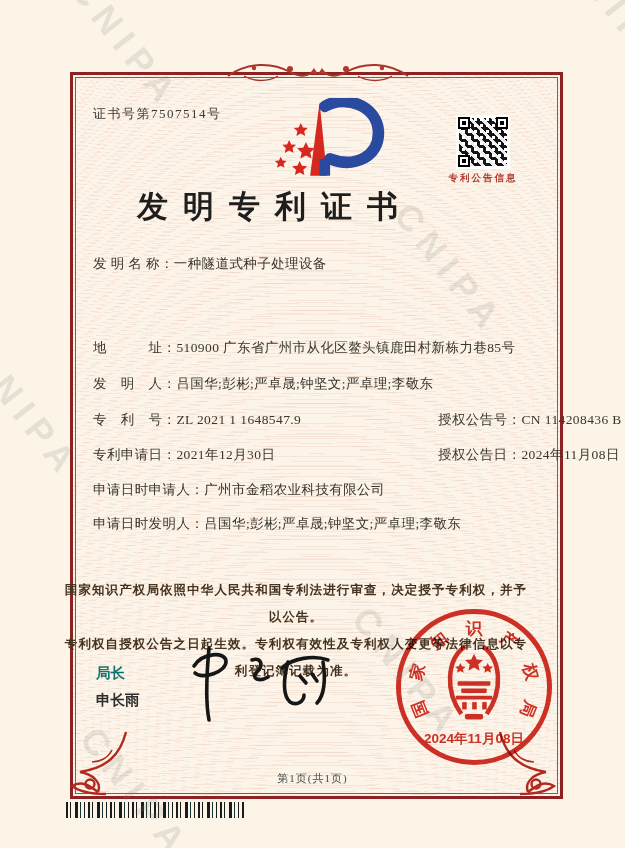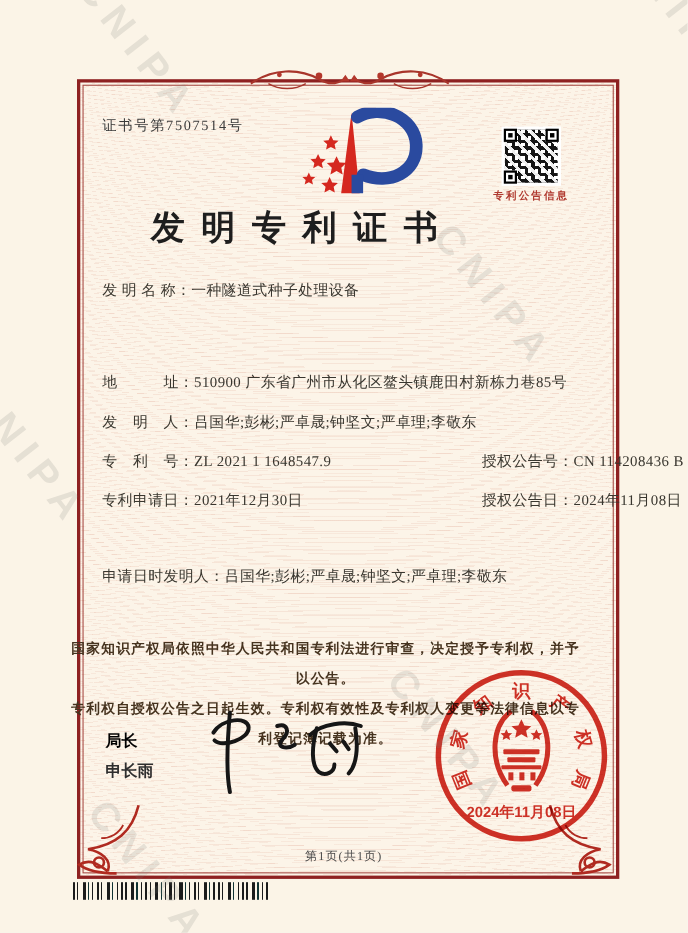--- a/index.html
+++ b/index.html
@@ -49,21 +49,21 @@
   .col2{position:absolute;left:345px;top:0;white-space:nowrap;}
   .f-name{top:255px;} .f-owner{top:304px;} .f-addr{top:339px;text-align:right;} .f-inv{top:375px;text-align:center;}
   .f-no{top:411px;width:470px;} .f-date{top:446px;width:470px;}
   .f-app{top:481px;} .f-inv2{top:515px;}
 
   
   .statement{position:absolute;left:63px;top:577px;width:466px;z-index:10;
              font-size:12.5px;line-height:27px;letter-spacing:1.1px;font-weight:600;color:#46331f;text-align:center;}
 
   
-  .director-title{position:absolute;left:96px;top:664px;font-size:14.5px;color:#000000;z-index:10;
+  .director-title{position:absolute;left:96px;top:664px;font-size:14.5px;color:#0f766e;z-index:10;
                   font-family:"Liberation Sans","DejaVu Sans",sans-serif;font-weight:600;}
   .director-name{position:absolute;left:96px;top:691px;font-size:14.5px;color:#2e2e2e;z-index:10;
                  font-family:"Liberation Sans","DejaVu Sans",sans-serif;font-weight:600;}
   .sig{position:absolute;left:172px;top:636px;z-index:12;}
 
   
   .seal{position:absolute;left:396px;top:609px;width:156px;height:156px;z-index:20;opacity:.93;
         mix-blend-mode:multiply;}
   .seal-ring{position:absolute;inset:0;border:5px solid #cd2318;border-radius:50%;box-sizing:border-box;}
   .seal-char{position:absolute;left:50%;top:50%;width:20px;height:20px;margin:-10px 0 0 -10px;
@@ -175,20 +175,23 @@
 
   <div class="field f-no">
     <span class="lab">专　利　号：</span><span>ZL 2021 1 1648547.9</span>
     <span class="col2"><span class="lab">授权公告号：</span><span>CN 114208436 B</span></span>
   </div>
   <div class="field f-date">
     <span class="lab">专利申请日：</span><span>2021年12月30日</span>
     <span class="col2"><span class="lab">授权公告日：</span><span>2024年11月08日</span></span>
   </div>
 
+  <div class="field f-app">
+    <span class="lab">申请日时申请人：</span><span>广州市金稻农业科技有限公司</span>
+  </div>
   <div class="field f-inv2">
     <span class="lab">申请日时发明人：</span><span>吕国华;彭彬;严卓晟;钟坚文;严卓理;李敬东</span>
   </div>
 
   <div class="statement">
     <div>国家知识产权局依照中华人民共和国专利法进行审查，决定授予专利权，并予以公告。</div>
     <div>专利权自授权公告之日起生效。专利权有效性及专利权人变更等法律信息以专利登记簿记载为准。</div>
   </div>
 
   <div class="director-title">局长</div>

